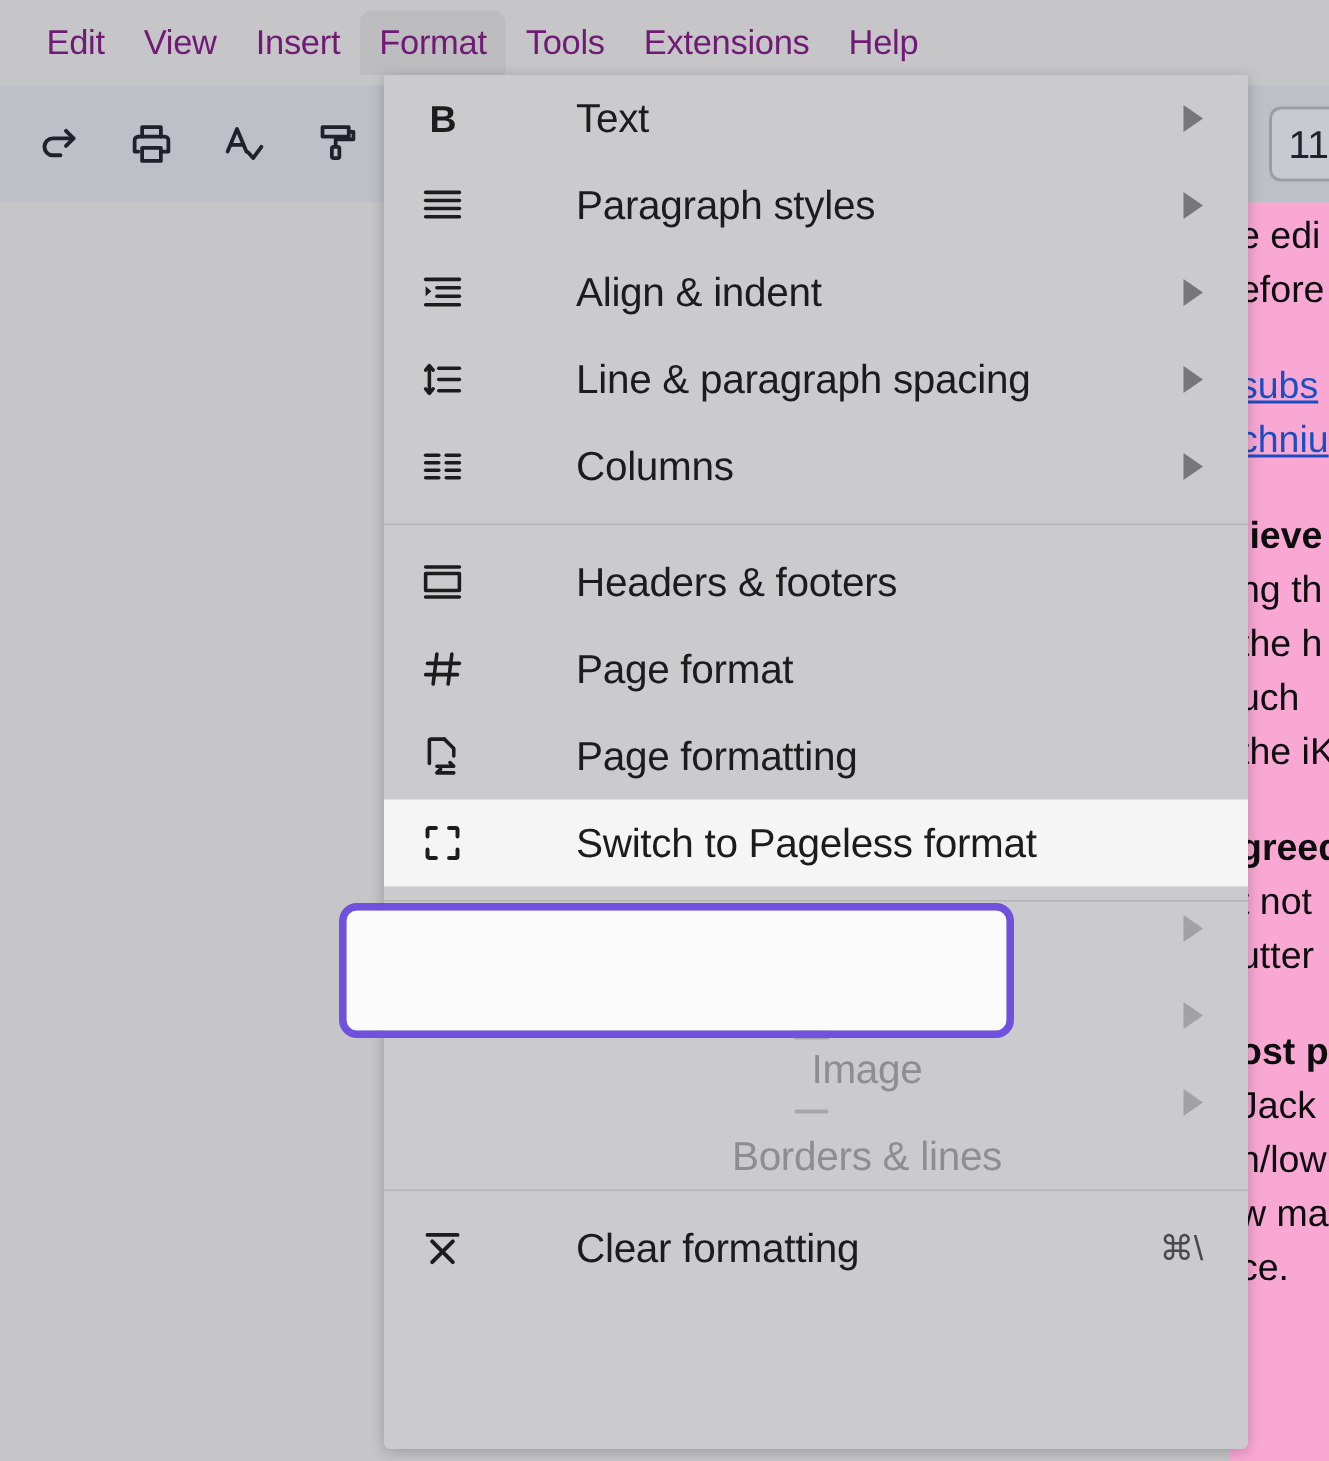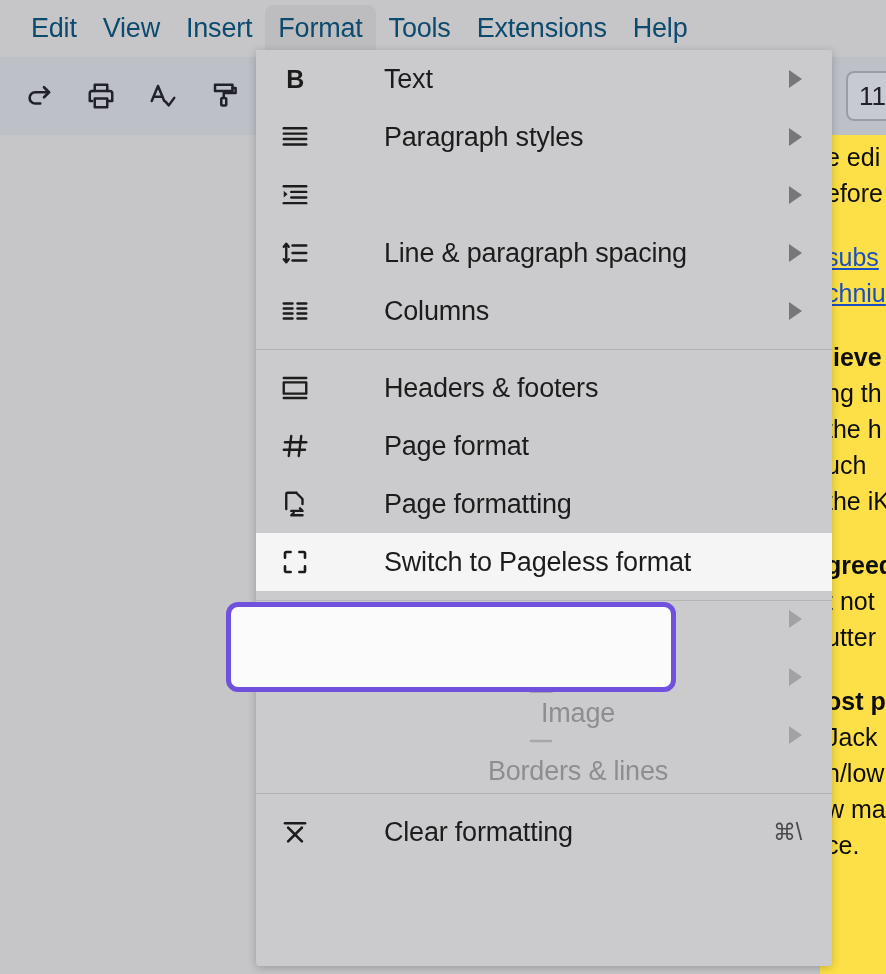--- a/index.html
+++ b/index.html
@@ -23,22 +23,22 @@
     position: absolute;
     top: 0; left: 0;
     width: 886px;
     height: 57px;
     background: #c6c6c9;
     display: flex;
     align-items: center;
     padding-left: 18px;
   }
   .menubar-item {
-    font-size: 27px;
-    color: #0c4a6e;
+    font-size: 23px;
+    color: #701a75;
     padding: 8px 13px;
     border-radius: 5px;
     white-space: nowrap;
     letter-spacing: -0.2px;
   }
   .menubar-item.active {
     background: #bdbdc0;
     border-radius: 8px 8px 0 0;
   }
 
@@ -81,21 +81,21 @@
     color: #20212b;
   }
 
   
   #doc-page {
     position: absolute;
     top: 135px;
     left: 820px;
     width: 66px;
     height: 839px;
-    background: #fde047;
+    background: #f9a8d4;
     overflow: hidden;
     font-size: 25px;
     line-height: 36px;
     color: #0d0d0d;
     padding-top: 4px;
   }
   #doc-page .ln { white-space: pre; padding-left: 6px; }
   #doc-page .lnk { color: #1a4fc4; text-decoration: underline; }
   #doc-page .b { font-weight: bold; }
   #doc-page .i { }
@@ -281,20 +281,21 @@
       <div class="mrow">
         <span class="micon">
           <svg width="30" height="30" viewBox="0 0 24 24" fill="none" stroke="currentColor" stroke-width="1.9" stroke-linecap="round" stroke-linejoin="round">
             <path d="M3 5h18"></path>
             <path d="M9 9.5h12"></path>
             <path d="M9 14h12"></path>
             <path d="M3 18.5h18"></path>
             <path d="M3 8.6l3 2.7-3 2.7z" fill="currentColor" stroke="none"></path>
           </svg>
         </span>
+        <span class="mlabel">Align &amp; indent</span>
         <span class="marrow"></span>
       </div>
       <div class="mrow">
         <span class="micon">
           <svg width="30" height="30" viewBox="0 0 24 24" fill="none" stroke="currentColor" stroke-width="1.9" stroke-linecap="round" stroke-linejoin="round">
             <path d="M10 6h11"></path>
             <path d="M10 12h11"></path>
             <path d="M10 18h11"></path>
             <path d="M5 5v14"></path>
             <path d="M3 7l2-2.4L7 7"></path>

